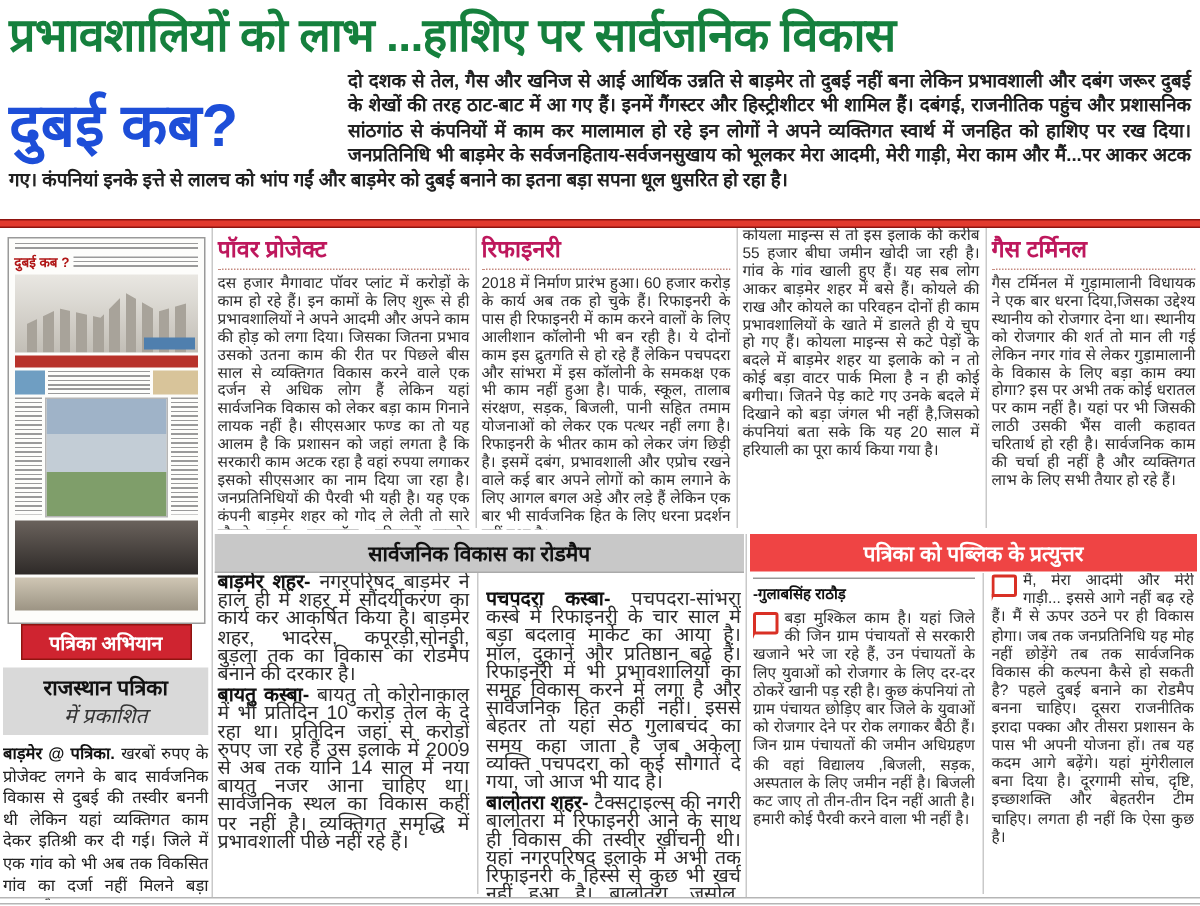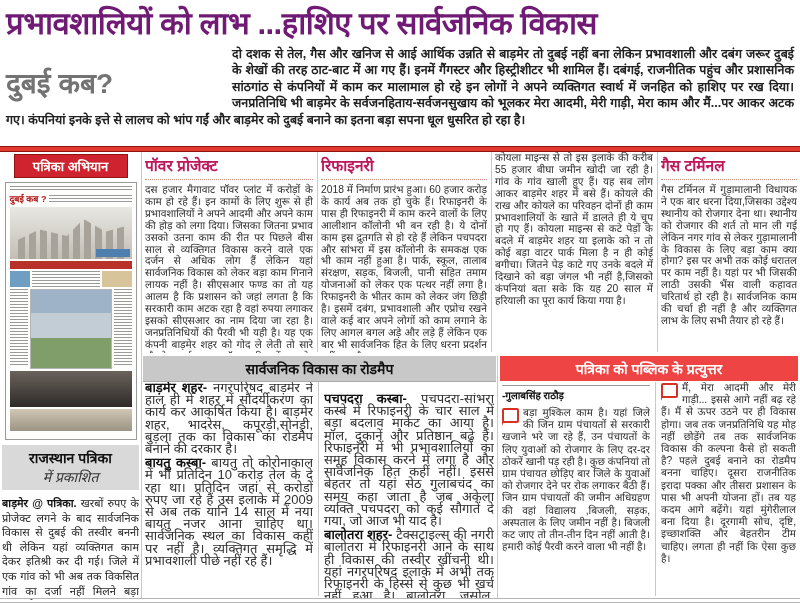--- a/index.html
+++ b/index.html
@@ -2,25 +2,25 @@
 <html><head>
 <meta charset="utf-8">
 <style>
   html,body{margin:0;padding:0;background:#fff;}
   body{width:800px;height:604px;position:relative;overflow:hidden;
        font-family:"Liberation Sans","DejaVu Sans",sans-serif;color:#2a2a2a;}
   .abs{position:absolute;}
   
   #top{left:0;top:0;width:800px;height:146px;overflow:hidden;}
   #headline{margin:4px 6px 0 6px;font-size:31px;line-height:40px;font-weight:800;
-            color:#701a75;letter-spacing:-0.5px;white-space:nowrap;}
+            color:#15803d;letter-spacing:-0.5px;white-space:nowrap;}
   #introwrap{margin:2px 6px 0 6px;font-size:12.5px;line-height:16.4px;font-weight:700;
              color:#222;text-align:justify;}
-  #dubaikab{float:left;width:226px;font-size:28px;line-height:52px;font-weight:800;
-            color:#737373;padding-top:12px;}
+  #dubaikab{float:left;width:226px;font-size:40px;line-height:52px;font-weight:800;
+            color:#1d4ed8;padding-top:12px;}
   
   #redrule{left:0;top:146px;width:800px;height:4px;background:#e23a2e;
            border-top:1px solid #8f1410;border-bottom:1px solid #8f1410;}
   
   .vline{width:1px;background:#c9c9c9;}
   
   #sidebar{left:2px;top:154px;width:137px;height:446px;overflow:hidden;}
   #sb-banner{margin:0 auto;width:112px;background:#cf2430;border:1px solid #8f1410;
              color:#fff;font-weight:800;font-size:13px;text-align:center;padding:2px 0;}
   #thumb{margin:4px auto 0 auto;width:126px;height:252px;border:1px solid #9a9a9a;
@@ -85,21 +85,20 @@
 <div id="top" class="abs">
   <div id="headline">प्रभावशालियों को लाभ ...हाशिए पर सार्वजनिक विकास</div>
   <div id="introwrap">
     <div id="dubaikab">दुबई कब?</div>
     <span>दो दशक से तेल, गैस और खनिज से आई आर्थिक उन्नति से बाड़मेर तो दुबई नहीं बना लेकिन प्रभावशाली और दबंग जरूर दुबई के शेखों की तरह ठाट-बाट में आ गए हैं। इनमें गैंगस्टर और हिस्ट्रीशीटर भी शामिल हैं। दबंगई, राजनीतिक पहुंच और प्रशासनिक सांठगांठ से कंपनियों में काम कर मालामाल हो रहे इन लोगों ने अपने व्यक्तिगत स्वार्थ में जनहित को हाशिए पर रख दिया। जनप्रतिनिधि भी बाड़मेर के सर्वजनहिताय-सर्वजनसुखाय को भूलकर मेरा आदमी, मेरी गाड़ी, मेरा काम और मैं...पर आकर अटक गए। कंपनियां इनके इत्ते से लालच को भांप गईं और बाड़मेर को दुबई बनाने का इतना बड़ा सपना धूल धुसरित हो रहा है।</span>
   </div>
 </div>
 <div id="redrule" class="abs"></div>
 
 <div id="sidebar" class="abs">
-  <div id="sb-banner">पत्रिका अभियान</div>
   <div id="thumb">
     <div id="t-mast" class="t-lines"></div>
     <div id="t-headrow">
       <span id="t-minihead">दुबई कब ?</span>
       <span id="t-headlines" class="t-lines"></span>
     </div>
     <div id="t-city"></div>
     <div id="t-strip"></div>
     <div id="t-row">
       <span id="t-blue"></span>
@@ -107,20 +106,21 @@
       <span id="t-tan"></span>
     </div>
     <div id="t-sec2">
       <span class="t-sidecol t-lines"></span>
       <span id="t-build"></span>
       <span class="t-sidecol t-lines"></span>
     </div>
     <div id="t-photo"></div>
     <div id="t-rail"></div>
   </div>
+  <div id="sb-banner">पत्रिका अभियान</div>
   <div id="sb-caption">
     <div class="t1">राजस्थान पत्रिका</div>
     <div class="t2">में प्रकाशित</div>
   </div>
   <div id="sb-body">
     <b>बाड़मेर @ पत्रिका.</b>
     <span>खरबों रुपए के प्रोजेक्ट लगने के बाद सार्वजनिक विकास से दुबई की तस्वीर बननी थी लेकिन यहां व्यक्तिगत काम देकर इतिश्री कर दी गई। जिले में एक गांव को भी अब तक विकसित गांव का दर्जा नहीं मिलने बड़ा सवाल है।</span>
   </div>
 </div>
 

